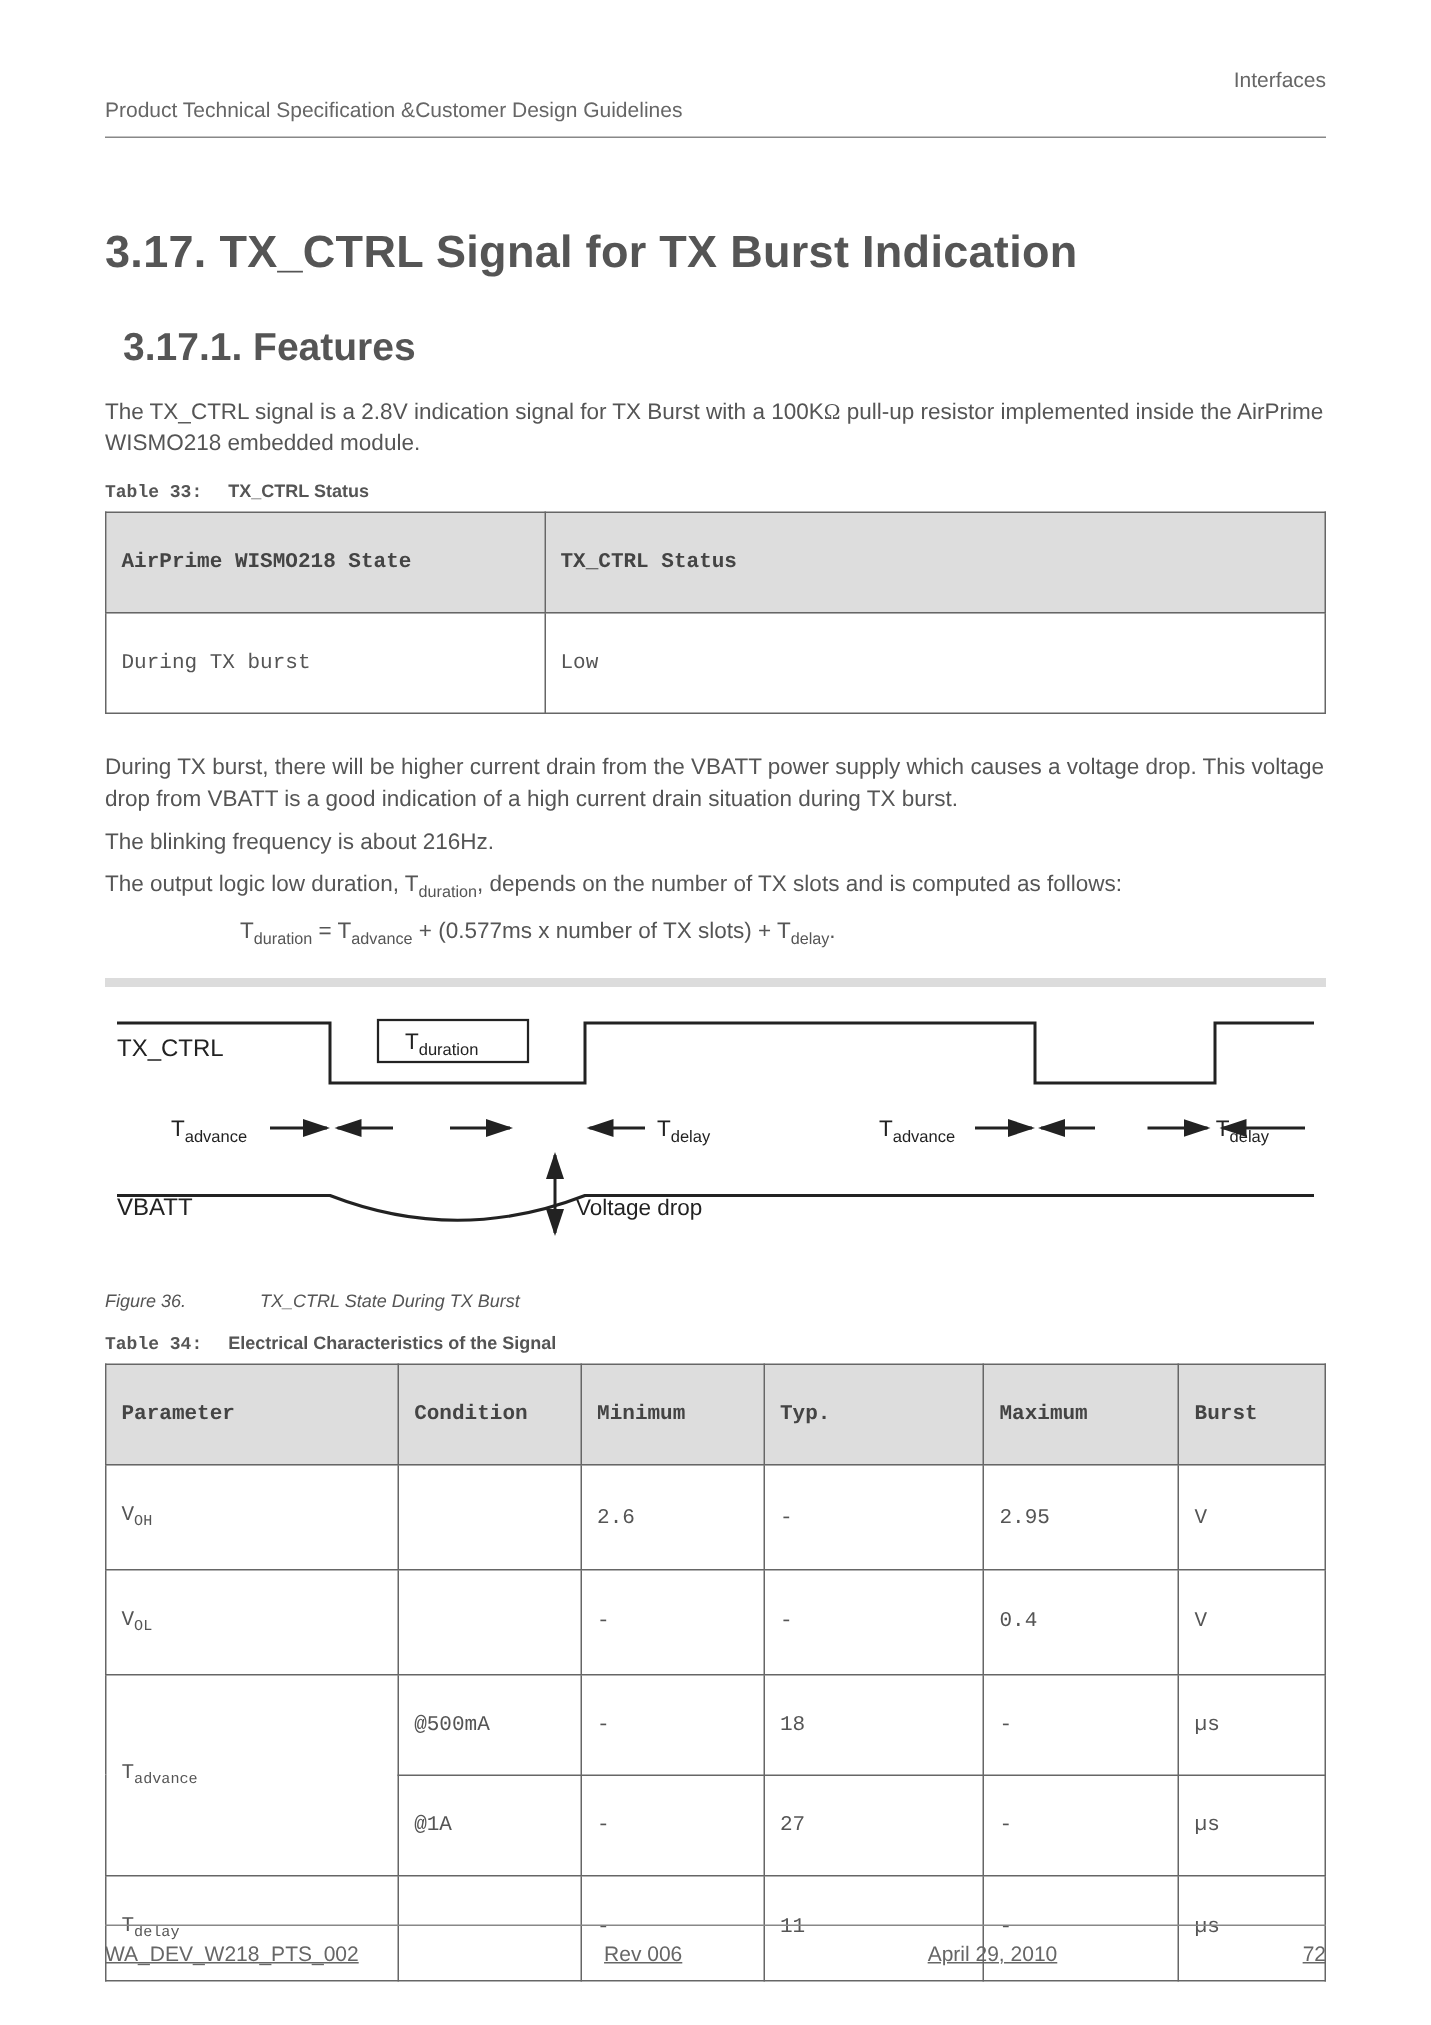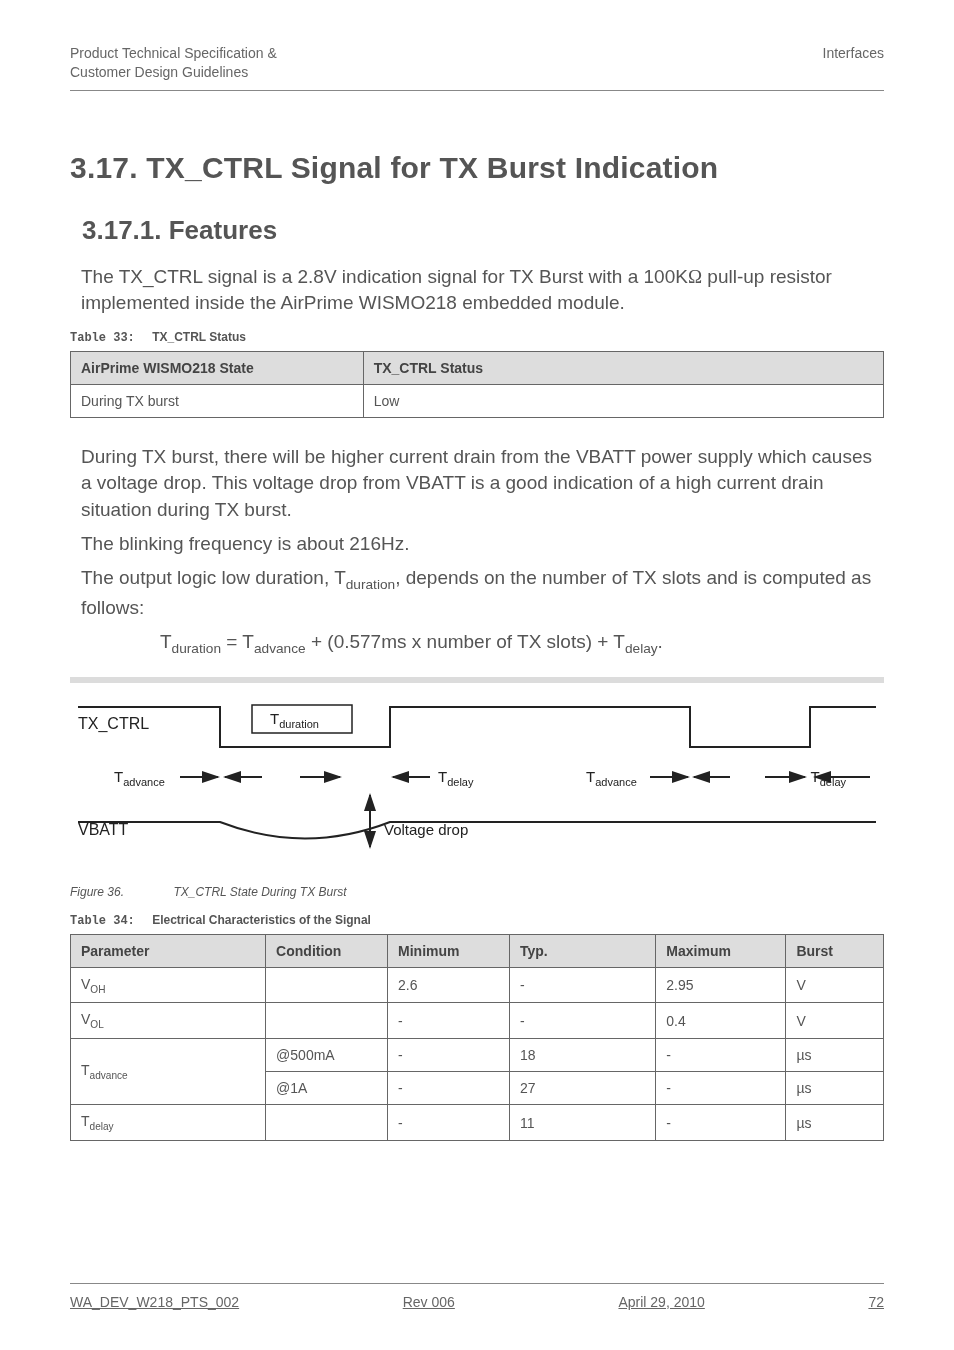--- a/index.html
+++ b/index.html
@@ -6,38 +6,38 @@
 html, body { margin: 0; padding: 0; }
 body {
   width: 954px; height: 1350px;
   font-family: Arial, Helvetica, sans-serif;
   color: #555; background: #fff;
   box-sizing: border-box;
   padding: 44px 70px 40px 70px;
   position: relative;
 }
 .header-row { display: flex; justify-content: space-between; font-size: 14px; color: #666; line-height: 1.35; }
-.header-left { display: flex; flex-direction: column; }
+.header-left { display: flex; flex-direction: row; margin-top: 20px; }
 .rule-top { border: none; border-top: 1.5px solid #888; margin: 8px 0 0 0; }
 
 h1 { font-size: 30px; font-weight: bold; color: #555; letter-spacing: .2px; margin: 60px 0 30px 0; }
 h2 { font-size: 26px; font-weight: bold; color: #555; margin: 22px 0 18px 12px; }
 
-p { font-size: 19px; color: #555; line-height: 1.38; margin: 8px 11px; }
+p { font-size: 15px; color: #555; line-height: 1.38; margin: 8px 0; }
 .formula { margin-left: 90px; }
 .tbl-caption { font-size: 12px; font-weight: bold; color: #555; margin: 14px 0 6px 0; }
 .tbl-caption .num { margin-right: 14px; font-family: Liberation Mono, monospace; }
 .fig-caption { font-size: 12px; font-style: italic; color: #555; margin: 8px 0 8px 0; }
 .fig-caption .num { margin-right: 46px; }
 
 sub { font-size: .72em; vertical-align: sub; }
 .sym { font-family: "Times New Roman", serif; }
 
 table.data { width: 100%; border-collapse: collapse; font-size: 14px; color: #555; }
-table.data th, table.data td { border: 1px solid #666; padding: 8px 10px; text-align: left; vertical-align: middle; }
+table.data th, table.data td { border: 1px solid #666; padding: 25px 10px; text-align: left; vertical-align: middle; font-family: Liberation Mono, monospace; }
 table.data th { background: #ddd; color: #444; font-weight: bold; }
 
 .figure-box { margin: 18px 0 6px 0; }
 .figure-svg { width: 100%; display: block; }
 
 .footer { position: absolute; left: 70px; right: 70px; bottom: 40px; }
 .footer-rule { border: none; border-top: 1.5px solid #888; margin: 0 0 10px 0; }
 .footer-row { display: flex; justify-content: space-between; font-size: 14px; color: #666; text-decoration: underline; }
 </style>
 </head>

